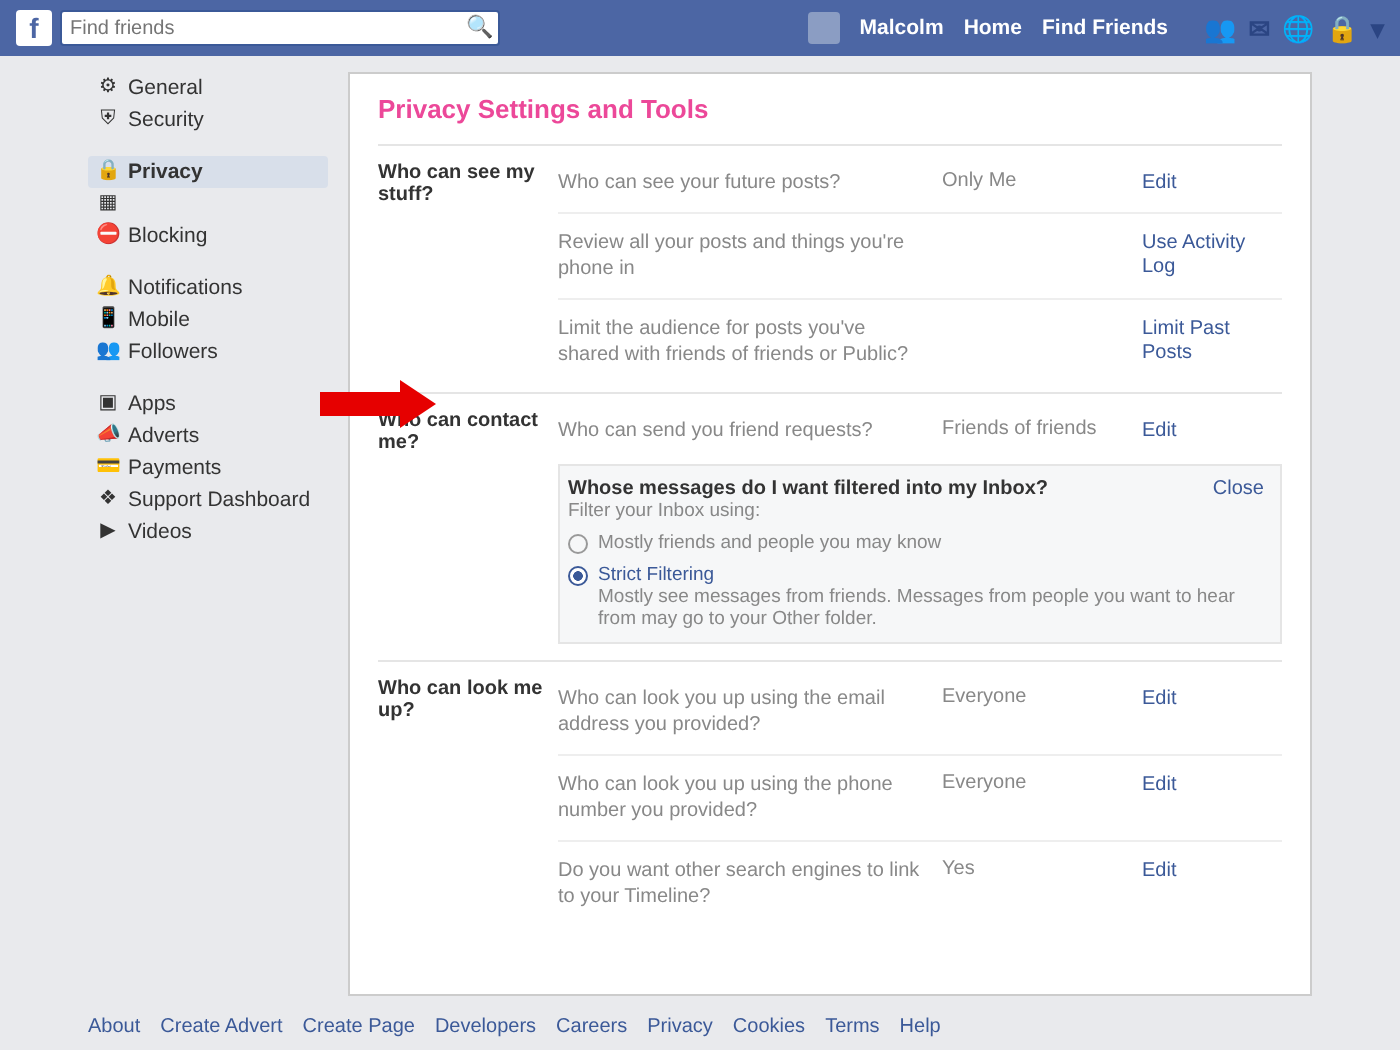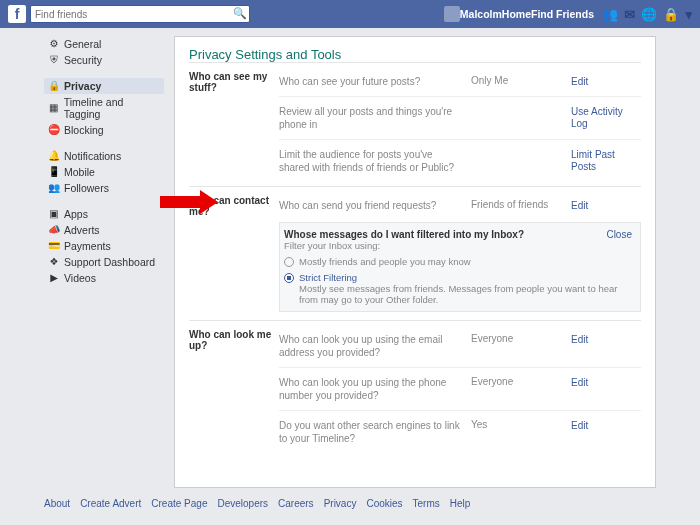--- a/index.html
+++ b/index.html
@@ -3,32 +3,32 @@
 <meta charset="utf-8">
 <style>
 *{box-sizing:border-box;margin:0;padding:0}
 body{font-family:Helvetica,Arial,sans-serif;font-size:11px;background:#e9eaed;color:#333;width:700px;height:525px;position:relative;overflow:hidden}
 .topbar{background:#4c66a4;height:28px;display:flex;align-items:center;padding:0 8px}
 .logo{width:18px;height:18px;background:#fff;color:#4c66a4;font-weight:bold;font-size:14px;line-height:18px;text-align:center;border-radius:2px;margin-right:4px}
 .search{flex:0 0 220px;position:relative}
 .search input{width:220px;height:18px;border:1px solid #3b5998;border-radius:2px;padding:2px 18px 2px 4px;font-size:10px;color:#999;background:#fff}
 .search-icon{position:absolute;right:3px;top:2px;color:#b0b0b0;font-size:11px}
 .top-spacer{flex:1}
-.top-right{display:flex;align-items:center;color:#fff;font-size:10.5px;font-weight:bold}
+.top-right{display:flex;align-items:center;gap:10px;color:#fff;font-size:10.5px;font-weight:bold}
 .top-right .av{width:16px;height:16px;background:#8b9dc3;border-radius:2px;display:inline-block}
 .top-icons{display:flex;gap:6px;margin-left:8px}
 .top-icons span{color:#2b4583;font-size:13px}
 .container{display:flex;width:612px;margin:8px auto 0;gap:10px}
 .left{width:120px;font-size:10.5px}
 .left .grp{margin-bottom:10px}
 .left a{display:flex;align-items:center;gap:4px;padding:2px 4px;color:#333;text-decoration:none;border-radius:2px}
 .left a.active{background:#d8dfea;font-weight:bold}
 .left .ic{width:12px;height:12px;display:inline-block;font-size:10px;line-height:12px;text-align:center}
 .main{flex:1;background:#fff;border:1px solid #ccc;padding:10px 14px 30px}
-h1{font-size:13px;font-weight:normal;color:#0f766e;}
+h1{font-size:13px;font-weight:bold;color:#ec4899;margin-bottom:10px}
 .section{border-top:1px solid #e5e5e5;padding:8px 0;display:flex}
 .sec-label{width:90px;font-size:10px;font-weight:bold;color:#333}
 .sec-body{flex:1}
 .row{display:flex;padding:4px 0;gap:10px}
 .row+.row{border-top:1px solid #eee;margin-top:4px;padding-top:8px}
 .row .desc{flex:1;color:#888;font-size:10px;line-height:1.3}
 .row .val{width:90px;color:#888;font-size:10px}
 .row .act{width:70px;}
 .row .act a{color:#3b5998;font-size:10px;text-decoration:none}
 .expanded{background:#f6f7f8;border:1px solid #e5e5e5;padding:6px 4px;margin-top:6px;position:relative}
@@ -83,21 +83,20 @@
           <span>Security</span>
         </a>
       </div>
       <div class="grp" id="g2">
         <a href="#" class="active">
           <span class="ic">🔒</span>
           <span>Privacy</span>
         </a>
         <a href="#">
           <span class="ic">▦</span>
-          <span>Timeline and Tagging</span>
         </a>
         <a href="#">
           <span class="ic">⛔</span>
           <span>Blocking</span>
         </a>
       </div>
       <div class="grp" id="g3">
         <a href="#">
           <span class="ic">🔔</span>
           <span>Notifications</span>

